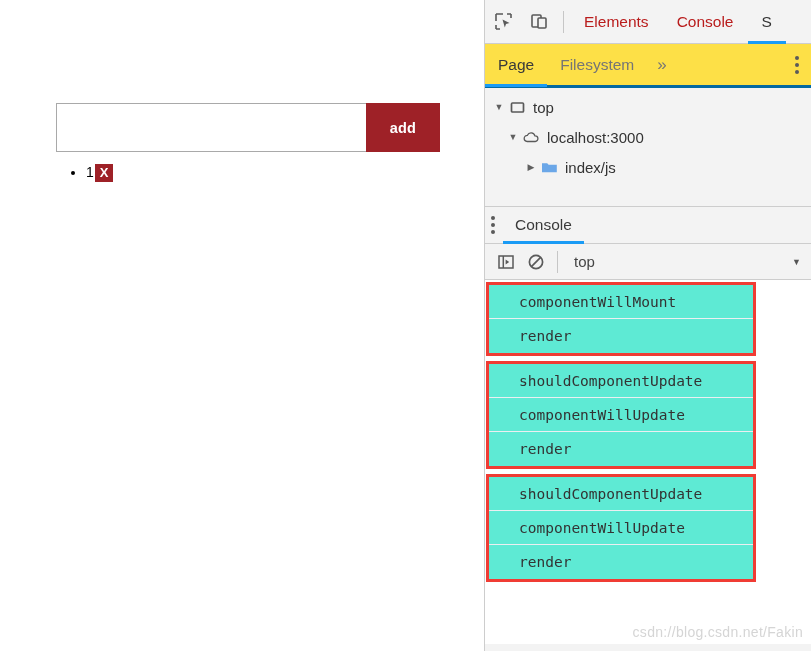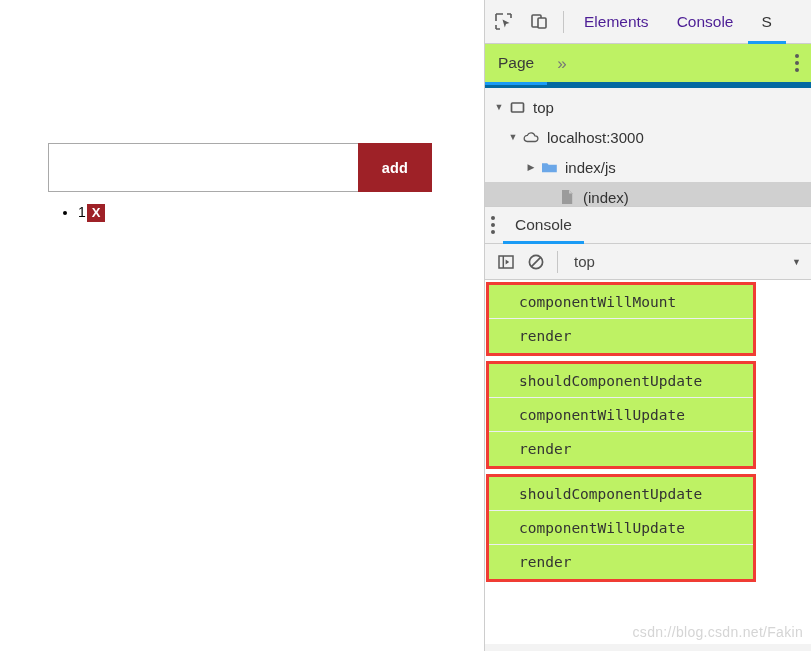--- a/index.html
+++ b/index.html
@@ -9,25 +9,24 @@
     height: 651px;
     font-family: "Liberation Sans", sans-serif;
     background: #ffffff;
     overflow: hidden;
     position: relative;
   }
 
   
   #page-pane {
     position: absolute;
-    left: 0; top: 0;
+    left: 8px; top: 0;
     width: 484px; height: 566px;
     background: #ffffff;
     overflow: hidden;
-    margin-top: 40px;
   }
   #input-row {
     position: absolute;
     left: 48px; top: 103px;
     display: flex;
     align-items: stretch;
   }
   #todo-input {
     width: 310px;
     height: 49px;
@@ -116,40 +115,40 @@
   .vsep {
     width: 1px; height: 22px;
     background: #c6c6c6;
     margin: 0 6px;
   }
   .main-tab {
     height: 44px;
     display: flex; align-items: center;
     padding: 0 14px;
     font-size: 15.5px;
-    color: #4c1d95;
+    color: #b91c1c;
     cursor: pointer;
     position: relative;
     white-space: nowrap;
   }
   .main-tab.active { color: #333; }
   .main-tab.active::after {
     content: "";
     position: absolute;
     left: 0; right: 0; bottom: 0;
     height: 3px;
     background: #1a9bf5;
   }
 
   
   #dt-subtabs {
     position: relative;
     height: 44px;
-    background: #bef264;
-    border-bottom: 6px solid #0369a1;
+    background: #fde047;
+    border-bottom: 3px solid #0369a1;
     display: flex;
     align-items: center;
     text-align: right;
   }
   .sub-tab {
     height: 44px;
     display: flex; align-items: center;
     padding: 0 13px;
     font-size: 15.5px;
     color: #757575;
@@ -290,21 +289,21 @@
     margin-right: 55px;
     margin-bottom: 5px;
   }
   .msg-row {
     height: 34px;
     line-height: 34px;
     padding-left: 30px;
     font-size: 14.5px;
     color: #333;
     border-bottom: 1px solid #eceff1;
-    background: #bef264;
+    background: #5eead4;
     white-space: nowrap;
     overflow: hidden;
   }
   .msg-row:last-child { border-bottom: none; }
   #group1 { margin-top: 2px; }
   #watermark {
     position: absolute;
     right: 8px; bottom: 4px;
     color: #d5d5d5;
     font-family: "Liberation Sans", sans-serif;
@@ -346,20 +345,21 @@
       </svg>
     </div>
     <div class="vsep"></div>
     <div class="main-tab">Elements</div>
     <div class="main-tab">Console</div>
     <div class="main-tab active">S</div>
   </div>
 
   <div id="dt-subtabs">
     <div class="sub-tab active">Page</div>
+    <div class="sub-tab">Filesystem</div>
     <div class="overflow-chevrons">»</div>
     <div class="kebab-wrap">
       <div class="kebab">
           <i></i>
           <i></i>
           <i></i>
         </div>
     </div>
   </div>
 
@@ -388,30 +388,20 @@
     <div class="tree-row" style="padding-left:38px;">
       <span class="twisty">▶</span>
       <span class="tree-icon">
         <svg width="17" height="14" viewBox="0 0 17 14">
           <path d="M1 3.2 h5.2 l1.4 1.6 h8.2 v7.4 h-14.8 z" fill="#6ba7e8"></path>
         </svg>
       </span>
       <span class="tree-label">index/js</span>
     </div>
 
-    <div class="tree-row selected" style="padding-left:56px;">
-      <span class="twisty empty"></span>
-      <span class="tree-icon">
-        <svg width="14" height="16" viewBox="0 0 14 16">
-          <path d="M2 1 h7 l3.2 3.2 v10.8 h-10.2 z" fill="#9b9b9b"></path>
-          <path d="M9 1 v3.4 h3.2 z" fill="#c9c9c9"></path>
-        </svg>
-      </span>
-      <span class="tree-label">(index)</span>
-    </div>
   </div>
 
   <div id="drawer-tabbar">
     <div class="kebab">
         <i></i>
         <i></i>
         <i></i>
       </div>
     <div class="drawer-tab active">Console</div>
   </div>

